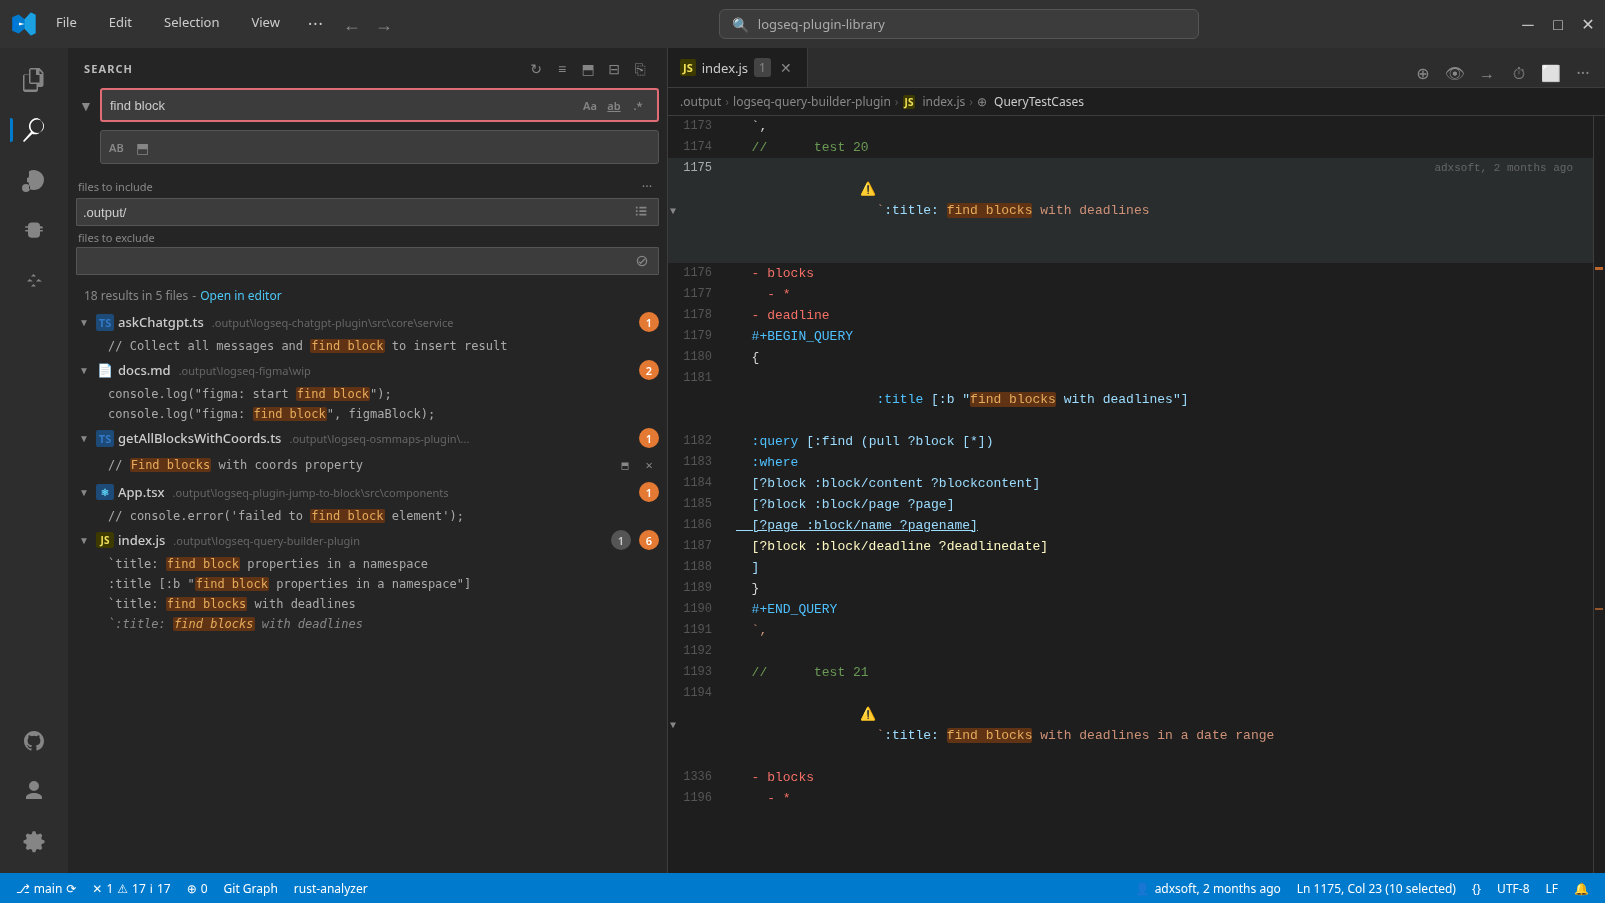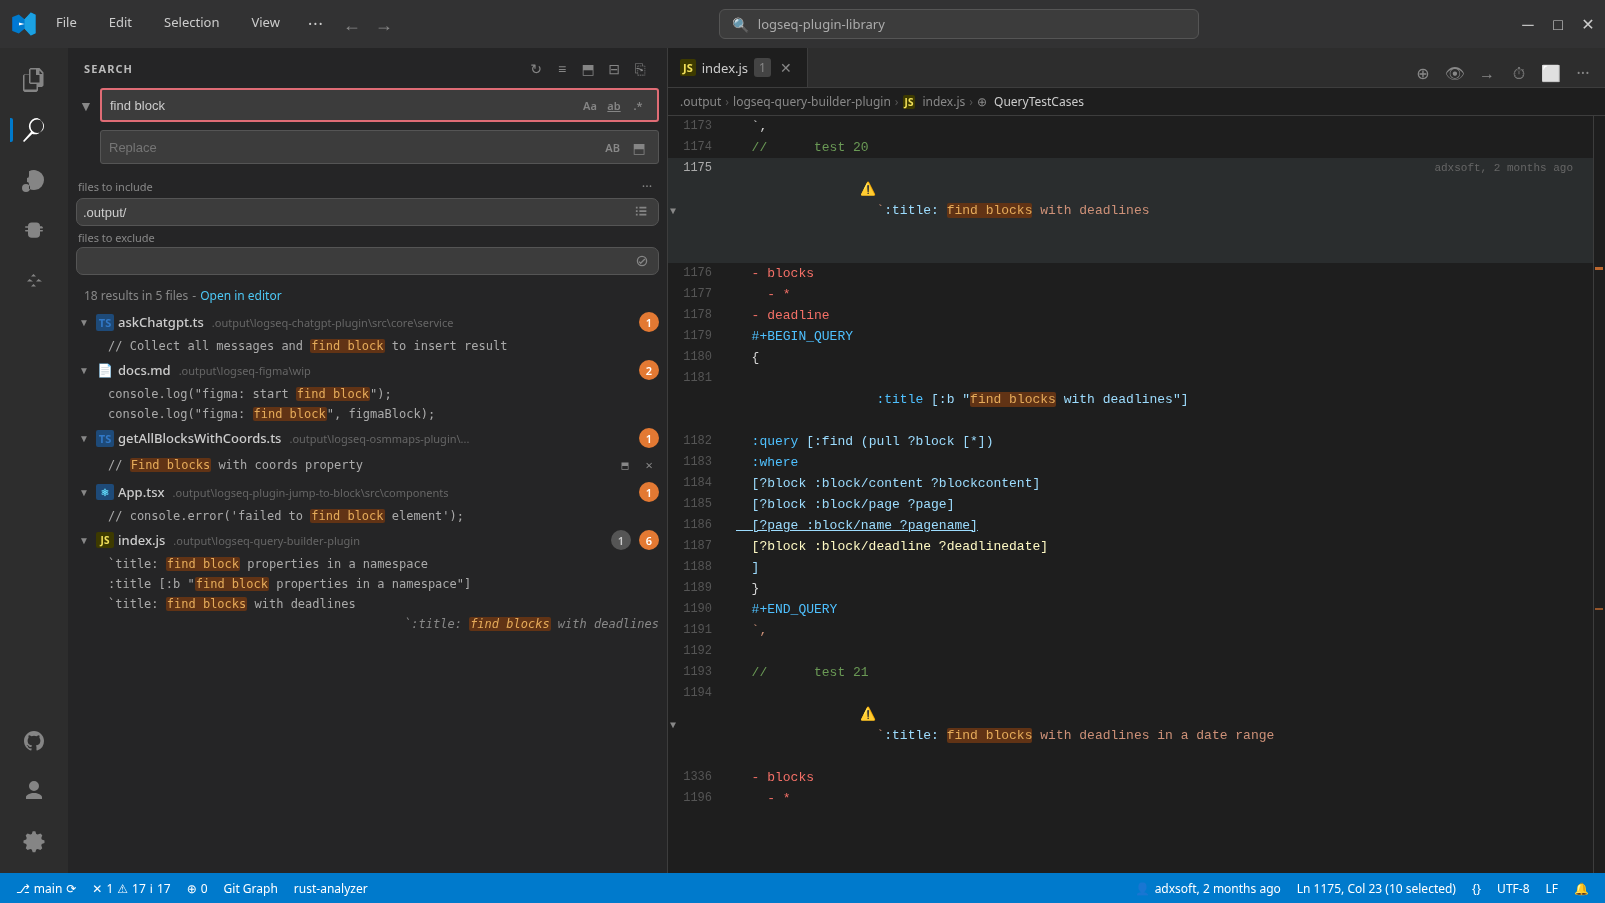--- a/index.html
+++ b/index.html
@@ -241,21 +241,21 @@
       padding: 4px 2px 2px 2px;
       display: flex;
       align-items: center;
       justify-content: space-between;
     }
     .filter-input-row {
       display: flex;
       align-items: center;
       background: #3c3c3c;
       border: 1px solid #555;
-      border-radius: 7px;
+      border-radius: 1px;
       height: 28px;
       padding: 0 6px;
     }
     .filter-input-row input {
       flex: 1;
       background: transparent;
       border: none;
       outline: none;
       color: #cccccc;
       font-size: 13px;
@@ -658,21 +658,20 @@
             <div class="search-flag" title="Match Case">Aa</div>
             <div class="search-flag" title="Match Whole Word">
                 <span style="text-decoration:underline">ab</span>
               </div>
             <div class="search-flag" title="Use Regular Expression">.*</div>
           </div>
         </div>
       </div>
       <div style="display:flex; align-items:center; gap:4px; padding-left:24px;">
         <div class="replace-row" style="flex:1;">
-          <input type="text" placeholder="Replace" style="">
           <span style="color:#888; font-size:11px; font-weight:600;">AB</span>
           <div class="sidebar-action-btn" title="Replace in Files" style="margin-left:4px;">⬒</div>
         </div>
       </div>
     </div>
 
     <div class="filter-section">
       <div class="filter-label">
         <span>files to include</span>
         <span class="filter-btn">···</span>
@@ -777,21 +776,21 @@
         </div>
         <div class="match-line">
           <span>`title: <span class="match-highlight">find block</span> properties in a namespace</span>
         </div>
         <div class="match-line">
           <span>:title [:b "<span class="match-highlight">find block</span> properties in a namespace"]</span>
         </div>
         <div class="match-line">
           <span>`title: <span class="match-highlight">find blocks</span> with deadlines</span>
         </div>
-        <div class="match-line" style="color:#888; font-style:italic;justify-content:flex-end;">
+        <div class="match-line" style="color:#888; font-style:italic;">
           <span>  `:title: <span class="match-highlight">find blocks</span> with deadlines</span>
         </div>
       </div>
 
     </div>
   </div>
 
   <div class="editor-area">
 
     <div class="editor-tabs">

